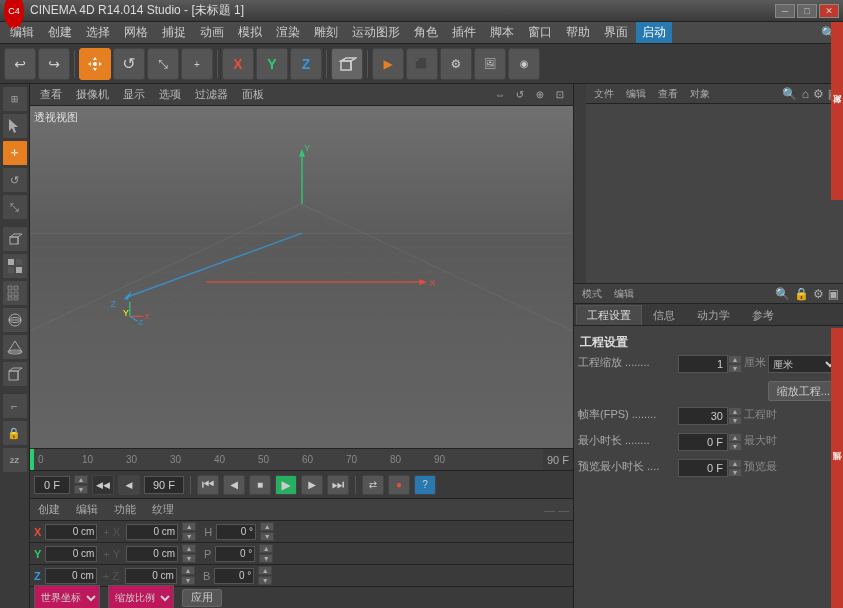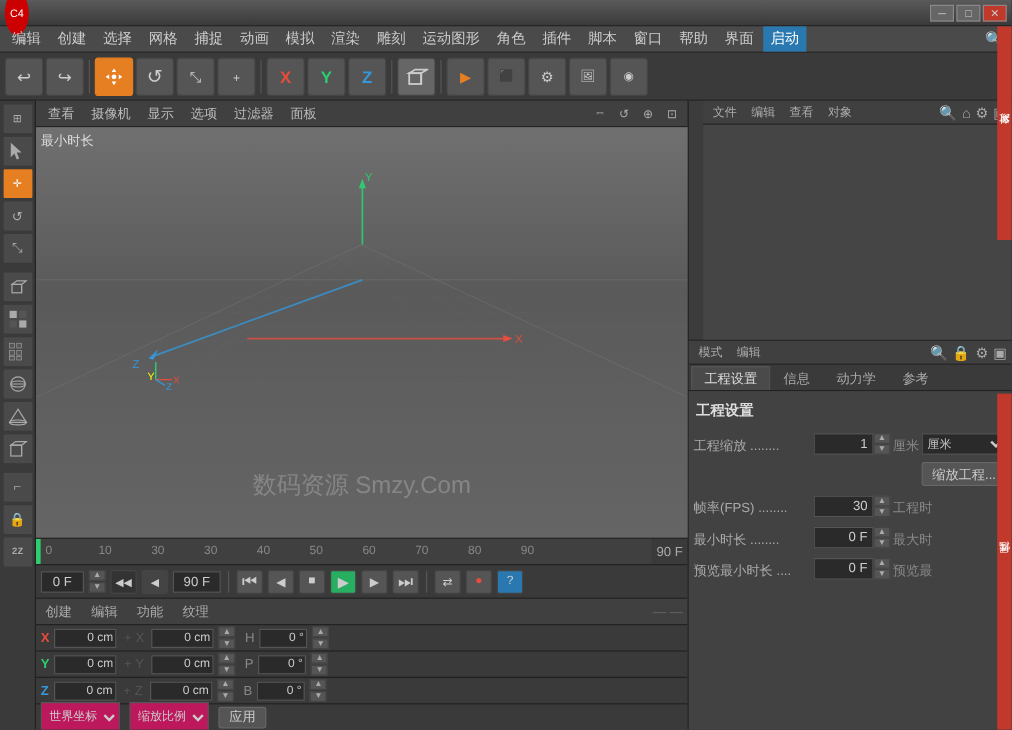--- a/index.html
+++ b/index.html
@@ -447,21 +447,21 @@
 
     
     .prop-section-title {
       font-size: 12px;
       color: #ddd;
       font-weight: bold;
       padding: 4px 2px;
     }
     .prop-row {
       display: flex;
-      align-items: flex-end;
+      align-items: flex-start;
       height: 24px;
       margin-bottom: 2px;
     }
     .prop-label {
       width: 100px;
       font-size: 11px;
       color: #aaa;
       overflow: hidden;
       text-overflow: ellipsis;
       white-space: nowrap;
@@ -539,20 +539,21 @@
       display: flex;
       flex-direction: column;
     }
   </style>
 </head>
 <body>
 
 <div class="title-bar">
   <div class="title-bar-left">
     <div class="app-logo">C4</div>
+    <span class="title-text">CINEMA 4D R14.014 Studio - [未标题 1]</span>
   </div>
   <div class="title-bar-controls">
     <div class="title-btn">─</div>
     <div class="title-btn">□</div>
     <div class="title-btn close">✕</div>
   </div>
 </div>
 
 <div class="menu-bar">
   <span class="menu-item">编辑</span>
@@ -684,42 +685,42 @@
     <div class="sidebar-icon">
       <svg width="16" height="16" viewBox="0 0 16 16">
         <rect x="2" y="5" width="9" height="9" fill="none" stroke="#aaa" stroke-width="1"></rect>
         <polygon points="2,5 6,2 15,2 11,5" fill="none" stroke="#aaa" stroke-width="1"></polygon>
         <line x1="11" y1="5" x2="11" y2="14" stroke="#aaa" stroke-width="1"></line>
       </svg>
     </div>
     <div style="height:4px;"></div>
     <div class="sidebar-icon" style="font-size:11px; color:#aaa;">⌐</div>
     <div class="sidebar-icon" style="font-size:11px; color:#aaa;">🔒</div>
-    <div class="sidebar-icon" style="font-size:8px; color:#aaa; font-weight:bold;font-family:Liberation Mono, monospace;">2Z</div>
+    <div class="sidebar-icon" style="font-size:8px; color:#aaa; font-weight:bold;">2Z</div>
   </div>
 
   <div class="main-area">
 
     <div class="viewport-toolbar">
       <span class="vp-btn">查看</span>
       <span class="vp-btn">摄像机</span>
       <span class="vp-btn">显示</span>
       <span class="vp-btn">选项</span>
       <span class="vp-btn">过滤器</span>
       <span class="vp-btn">面板</span>
       <div class="vp-right">
         <div class="vp-icon">⇔</div>
         <div class="vp-icon">↺</div>
         <div class="vp-icon">⊕</div>
         <div class="vp-icon">⊡</div>
       </div>
     </div>
 
     <div class="viewport" style="position:relative;">
-      <span class="viewport-label">最小时长</span>
+      <span class="viewport-label">透视视图</span>
 
       <svg class="grid-canvas" viewBox="0 0 555 230" preserveAspectRatio="none">
 
         <line x1="0" y1="130" x2="555" y2="130" stroke="#888" stroke-width="0.5" opacity="0.5"></line>
         <line x1="0" y1="145" x2="555" y2="145" stroke="#777" stroke-width="0.3" opacity="0.4"></line>
         <line x1="0" y1="158" x2="555" y2="158" stroke="#777" stroke-width="0.3" opacity="0.3"></line>
         <line x1="0" y1="170" x2="555" y2="170" stroke="#777" stroke-width="0.3" opacity="0.3"></line>
         <line x1="0" y1="182" x2="555" y2="182" stroke="#777" stroke-width="0.3" opacity="0.3"></line>
         <line x1="0" y1="194" x2="555" y2="194" stroke="#777" stroke-width="0.3" opacity="0.3"></line>
         <line x1="0" y1="206" x2="555" y2="206" stroke="#777" stroke-width="0.3" opacity="0.3"></line>
@@ -748,21 +749,20 @@
         <text x="280" y="46" fill="#2ecc71" font-size="10" opacity="0.9">Y</text>
 
         <text x="95" y="215" fill="#ffff00" font-size="9">Y</text>
         <line x1="102" y1="215" x2="102" y2="200" stroke="#2ecc71" stroke-width="1.2"></line>
         <line x1="102" y1="215" x2="116" y2="215" stroke="#e74c3c" stroke-width="1.2"></line>
         <text x="117" y="218" fill="#e74c3c" font-size="8">X</text>
         <line x1="102" y1="215" x2="110" y2="220" stroke="#3498db" stroke-width="1.2"></line>
         <text x="111" y="224" fill="#3498db" font-size="8">Z</text>
       </svg>
 
-      <div class="watermark">数码资源 Smzy.Com</div>
     </div>
 
     <div class="bottom-area">
 
       <div class="timeline-area">
         <div class="timeline-green"></div>
         <div class="timeline-track">
           <div class="timeline-numbers">
             <span class="timeline-num">0</span>
             <span class="timeline-num">10</span>

